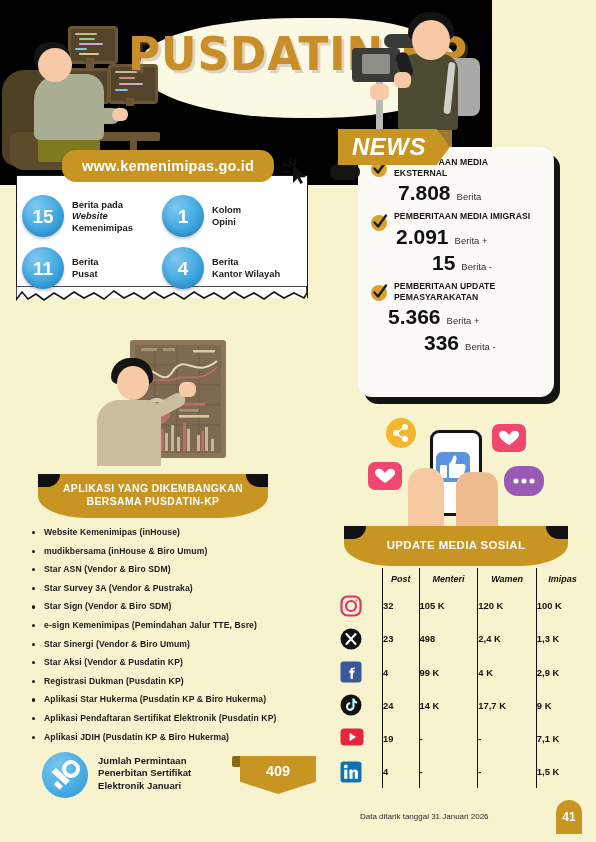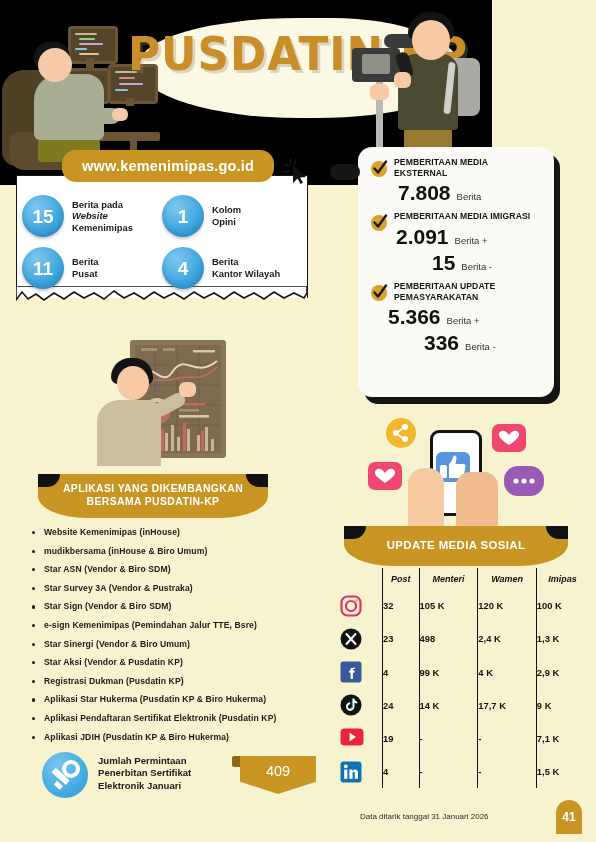--- a/index.html
+++ b/index.html
@@ -217,21 +217,21 @@
     position:absolute; left:0; top:0; width:46px; height:46px; border-radius:50%;
     background: radial-gradient(circle at 36% 30%, #79C6EE 0%, #46ABE2 60%, #2F96CE 100%);
   }
   .cert-label { position:absolute; left:56px; top:3px; font-size:9.6px; font-weight:bold; color:#1A1A1A; line-height:1.28; }
   .cert-badge {
     position:absolute; left:198px; top:4px; width:76px; height:38px;
     background:#C89522;
     clip-path: polygon(0 0, 100% 0, 100% 68%, 50% 100%, 0 68%);
     display:flex; align-items:flex-start; justify-content:center;
   }
-  .cert-badge span { color:#FFFFFF; font-size:14.5px; font-weight:normal; padding-top:7px; }
+  .cert-badge span { color:#FFFFFF; font-size:14.5px; font-weight:bold; padding-top:7px; }
   .cert-fold { position:absolute; left:190px; top:4px; width:12px; height:11px; background:#8E6714; border-radius:2px 0 0 2px; }
 
   
   .illus-phone { position:absolute; left:352px; top:412px; width:230px; height:120px; z-index:3; }
   .ph-body { position:absolute; left:78px; top:18px; width:46px; height:80px; background:#FFFFFF; border:3px solid #141414; border-radius:9px; }
   .ph-like { position:absolute; left:84px; top:40px; width:34px; height:30px; background:#5B93DE; border-radius:6px; }
   .hand-a { position:absolute; left:56px; top:56px; width:36px; height:62px; background:#F6C9A0; border-radius:16px 16px 6px 6px; }
   .hand-b { position:absolute; left:104px; top:60px; width:42px; height:58px; background:#F0BB8F; border-radius:14px 14px 6px 6px; }
   .bub { position:absolute; }
   .bub-share { left:34px; top:6px; width:30px; height:30px; background:#F3B72F; border-radius:50%; }
@@ -379,20 +379,23 @@
     <div class="stat-cell">
       <div class="bubble">4</div>
       <div class="stat-label">
         <div>Berita</div>
         <div>Kantor Wilayah</div>
       </div>
     </div>
   </div>
 
   <div class="news-nub"></div>
+  <div class="news-tag">
+    <span>NEWS</span>
+  </div>
   <div class="news-card">
 
     <div class="news-item">
       <span class="check-icon">
         <svg width="19" height="19" viewBox="0 0 19 19">
           <circle cx="9" cy="10" r="8" fill="#D9A32B"></circle>
           <path d="M4.5 9.5 L8 13.5 L16 2.5" stroke="#1A1A1A" stroke-width="2.4" fill="none" stroke-linecap="round" stroke-linejoin="round"></path>
         </svg>
       </span>
       <div class="news-head">PEMBERITAAN MEDIA EKSTERNAL</div>

